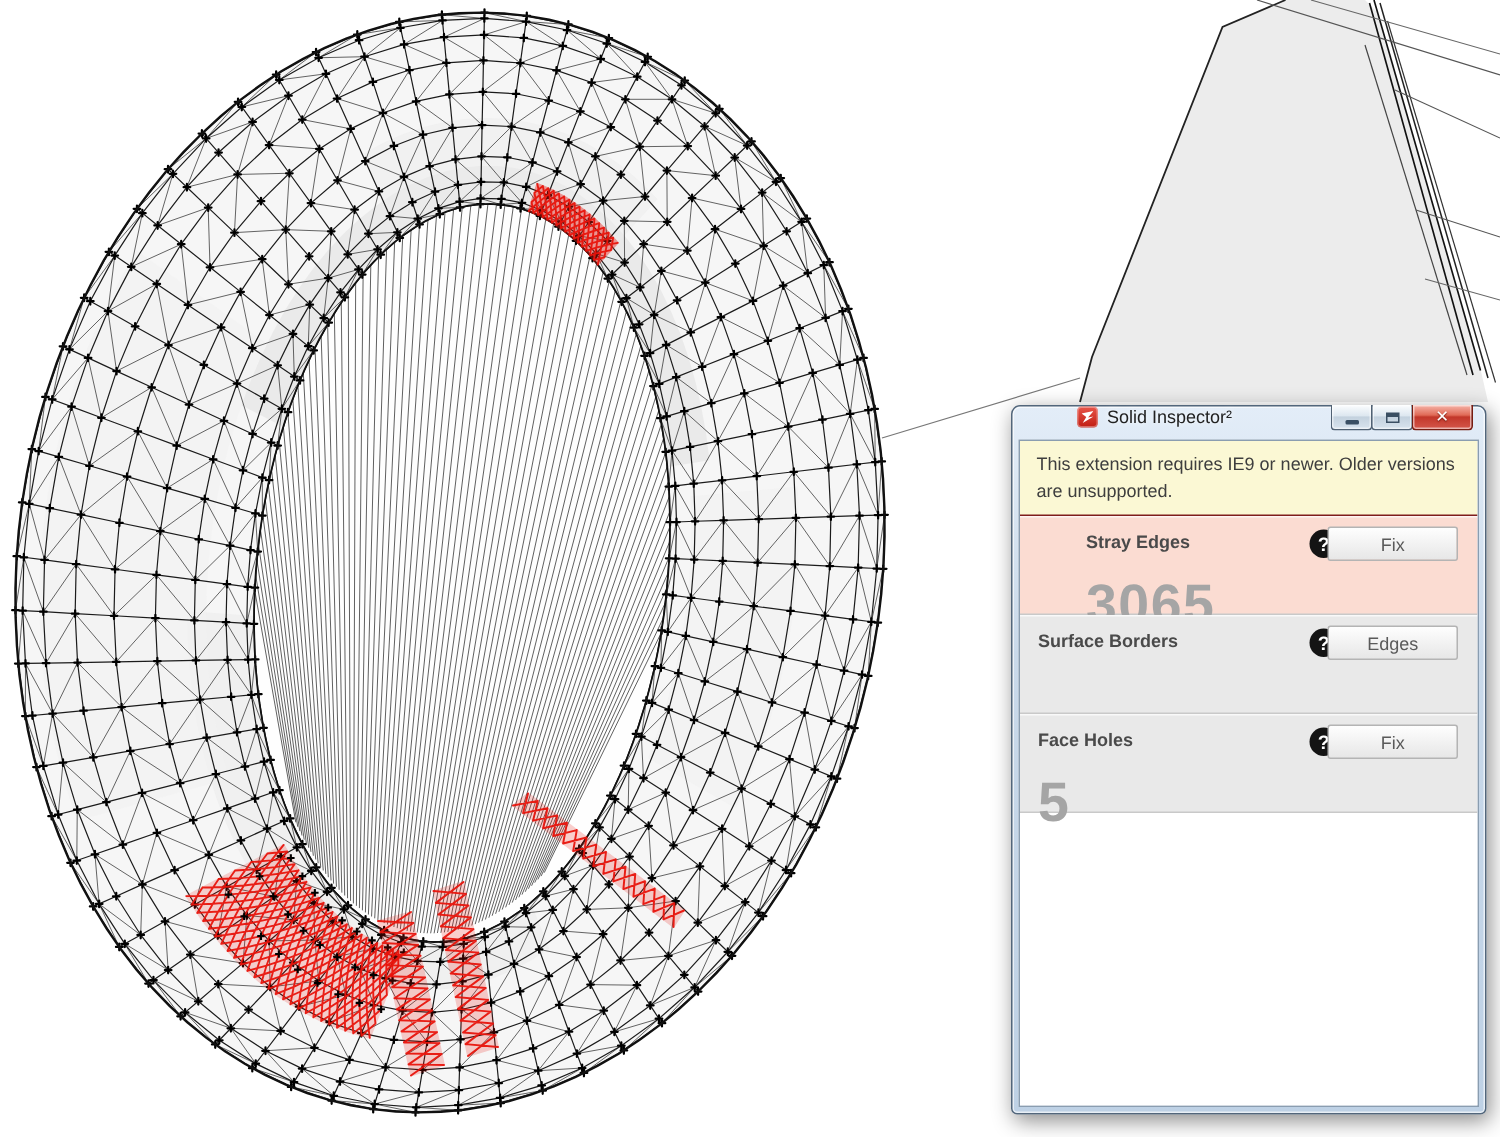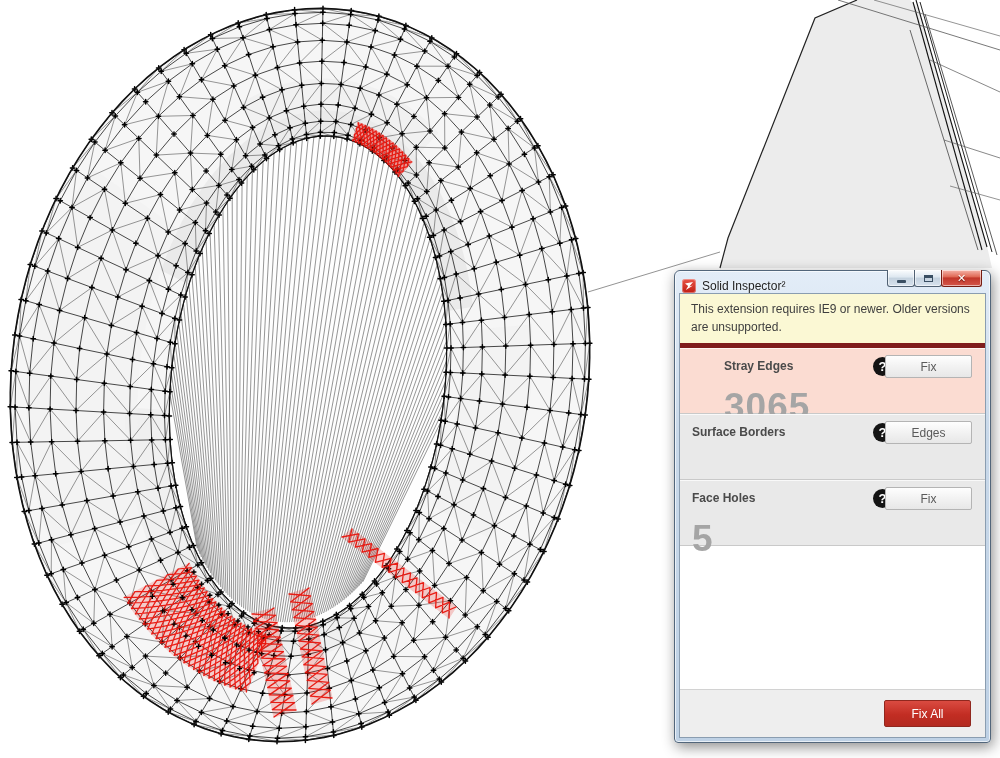--- a/index.html
+++ b/index.html
@@ -7,42 +7,42 @@
        font-family:"Liberation Sans","DejaVu Sans",sans-serif;}
   #scene{position:absolute;left:0;top:0;}
 
   
   .win{position:absolute;left:674px;top:270px;width:317px;height:473px;
        border-radius:6px 6px 4px 4px;
        background:linear-gradient(#e3edf8,#c9d9ea 35%,#bed1e5);
        border:1px solid #52667b;
        box-shadow:2px 4px 14px rgba(0,0,0,.45), inset 0 0 0 1px rgba(255,255,255,.65);
        box-sizing:border-box;}
-  .titlebar{height:22px;display:flex;align-items:flex-end;padding:0 7px;position:relative;}
+  .titlebar{height:22px;display:flex;align-items:flex-start;padding:0 7px;position:relative;margin-left:36px;}
   .app-icon{width:14px;height:14px;border-radius:3px;flex:0 0 auto;
        background:linear-gradient(#e8554a,#c01d12);box-shadow:inset 0 0 0 1px rgba(255,255,255,.35);
        position:relative;}
   .app-icon::after{content:"";position:absolute;left:3px;top:3px;width:8px;height:8px;
        background:#fff;clip-path:polygon(0 20%,100% 0,55% 55%,100% 45%,10% 100%,40% 50%);}
   .title{font-size:12px;color:#222;margin-left:6px;text-shadow:0 0 4px #fff;white-space:nowrap;}
   .controls{position:absolute;right:8px;top:-1px;display:flex;}
   .ctl{width:28px;height:17px;border:1px solid #50617363;border:1px solid #506173;border-top:none;
        border-radius:0 0 3px 3px;display:flex;align-items:center;justify-content:center;
        background:linear-gradient(#fbfdfe,#dde7f0 45%,#c3d1de 50%,#d8e3ee);
        box-shadow:inset 0 0 0 1px rgba(255,255,255,.55);margin-left:-1px;box-sizing:border-box;}
   .ctl.close{width:41px;border-color:#761d12;
        background:linear-gradient(#f6b5aa,#e06a57 42%,#c2372a 50%,#d4564a);}
   .glyph-min{width:9px;height:3px;background:#3a4f63;border-radius:1px;margin-top:6px;}
   .glyph-max{width:9px;height:7px;border:1px solid #3a4f63;border-top-width:3px;box-sizing:border-box;background:transparent;}
   .glyph-close{color:#fff;font-size:11px;font-weight:bold;line-height:14px;text-shadow:0 1px 1px #6d140a;}
 
   .client{position:absolute;left:4px;right:4px;top:22px;bottom:4px;background:#fff;
        border:1px solid #8a9db0;display:flex;flex-direction:column;overflow:hidden;}
   .notice{background:#fbf8d4;color:#3e3e3e;font-size:12px;line-height:1.5;
-       padding:6px 11px 7px;border-bottom:5px solid #7f1d1d;}
+       padding:6px 11px 7px;border-bottom:1px solid #7f1d1d;}
   .si-row{position:relative;height:66px;box-sizing:border-box;padding:8px 12px 0;
        background:#e9e9e9;border-bottom:1px solid #c9c9c9;box-shadow:inset 0 1px 0 rgba(255,255,255,.7);}
   .si-row.highlight{background:#fbdcd2;padding-left:44px;}
   .si-label{font-size:12px;font-weight:bold;color:#4a4a4a;}
   .si-count{font-size:37px;font-weight:bold;color:#a5a5a5;line-height:1;margin-top:14px;letter-spacing:1px;}
   .si-actions{position:absolute;right:13px;top:7px;display:flex;align-items:center;}
   .si-help{width:19px;height:19px;border-radius:50%;background:#141414;color:#fff;font-size:13px;
        font-weight:bold;display:flex;align-items:center;justify-content:center;flex:0 0 auto;
        margin-right:-7px;}
   .si-btn{position:relative;width:87px;height:23px;font-size:12px;color:#5a5a5a;
@@ -144,17 +144,14 @@
   <div class="si-row">
     <span class="si-label">Face Holes</span>
     <div class="si-count">5</div>
     <span class="si-actions">
       <span class="si-help">?</span>
       <button class="si-btn">Fix</button>
     </span>
   </div>
 </div>
     <div class="spacer"></div>
-    <div class="footer">
-      <button class="fixall">Fix All</button>
-    </div>
   </div>
 </div>
 
 </body></html>

